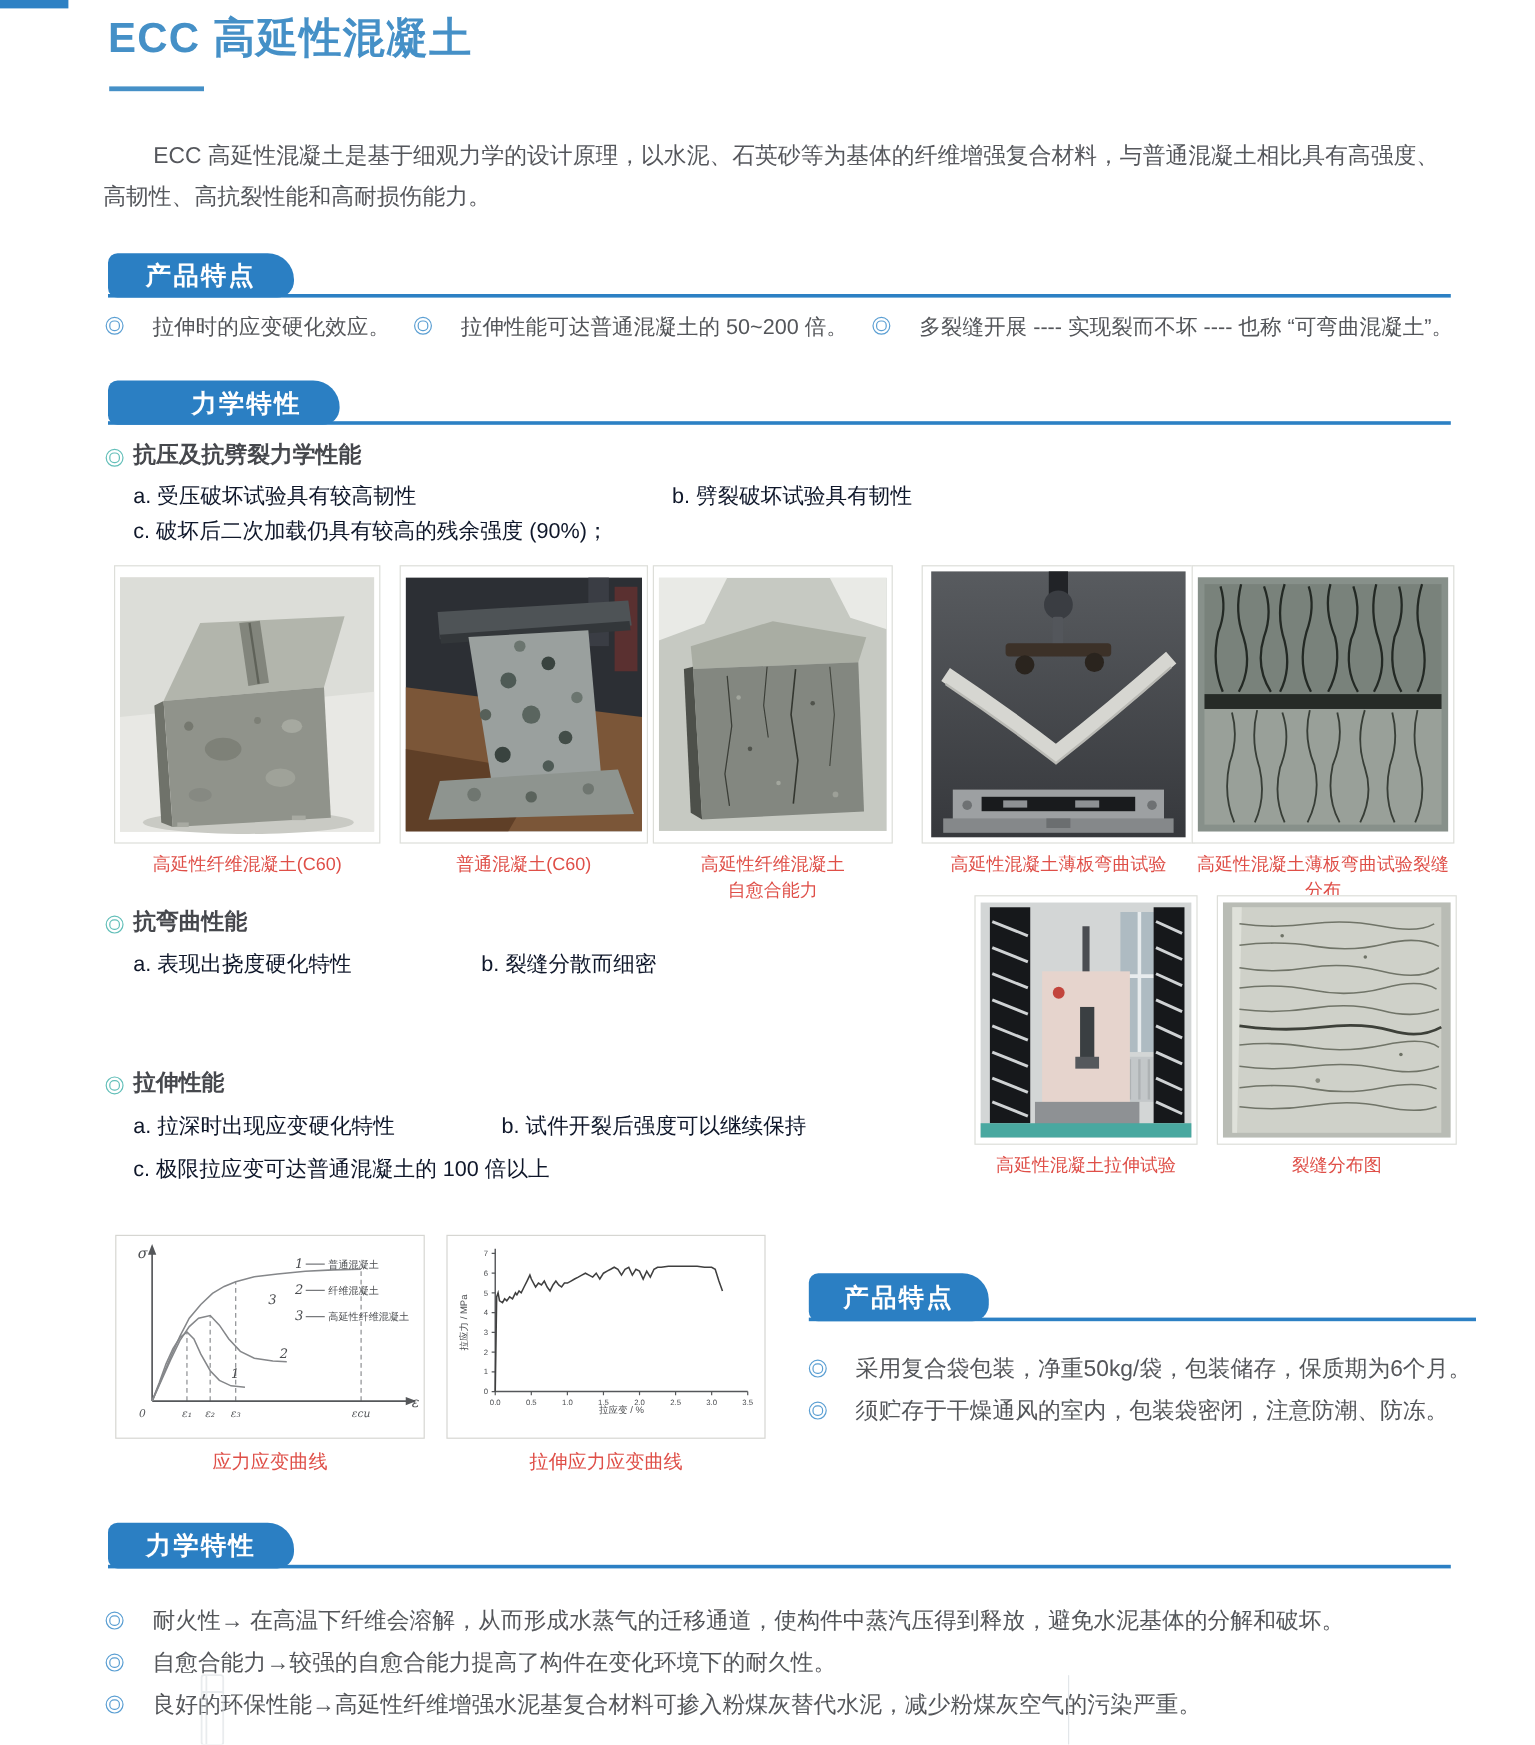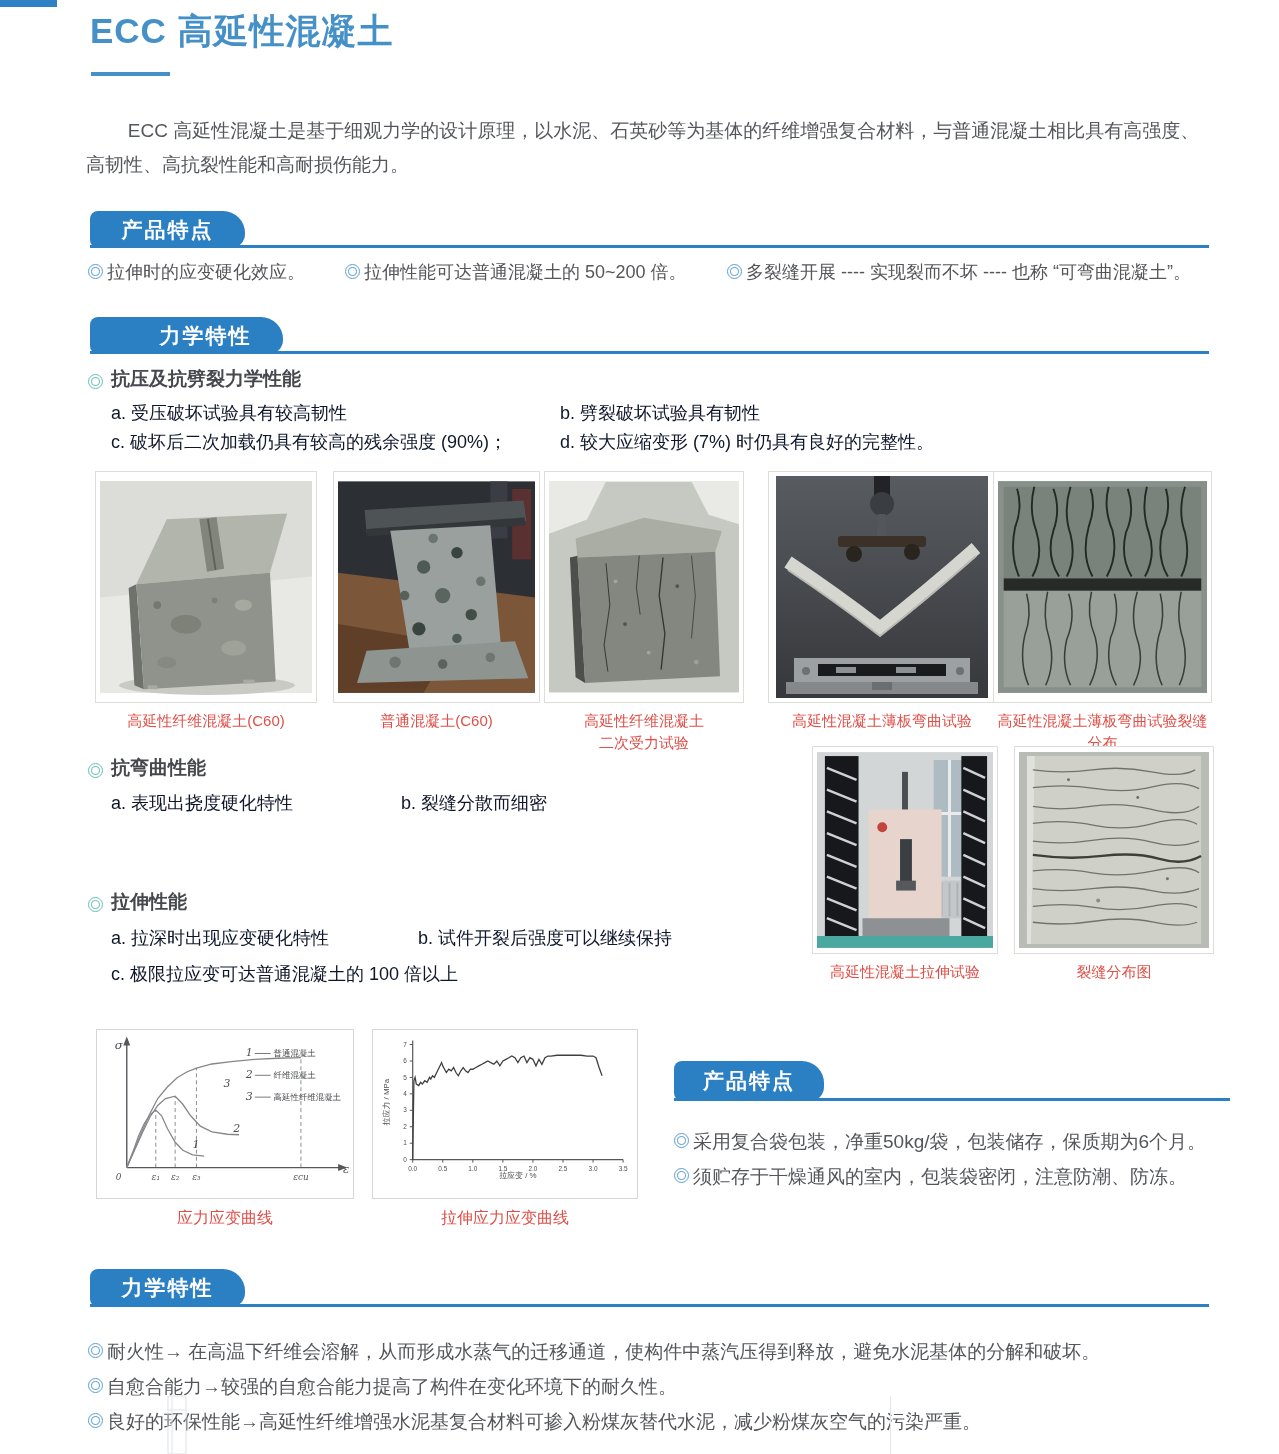--- a/index.html
+++ b/index.html
@@ -7,21 +7,21 @@
         font-family:"Liberation Sans","DejaVu Sans",sans-serif;}
   .abs{position:absolute;}
   .page-title{font-size:35px;font-weight:700;color:#4590c7;letter-spacing:1px;}
   .title-underline{height:4px;background:#4590c7;}
   .top-strip{background:#2e81c4;}
   .intro{font-size:19px;line-height:34px;color:#55575c;text-indent:2.2em;margin:0;}
   .badge{background:#2b7fc3;color:#fff;font-size:21px;font-weight:700;letter-spacing:2px;
          display:flex;align-items:center;justify-content:center;
          border-radius:8px 22px 14px 8px;z-index:2;}
   .hline{height:3px;background:#2c80c4;z-index:1;}
-  .bullet{display:flex;align-items:flex-start;gap:4px;font-size:18px;color:#54565a;line-height:26px;}
+  .bullet{display:flex;align-items:flex-start;gap:24px;font-size:18px;color:#54565a;line-height:26px;}
   .bullet.big{font-size:19px;line-height:28px;}
   .subhead{display:flex;align-items:center;gap:8px;font-size:19px;font-weight:700;color:#46484d;}
   .item{font-size:18px;color:#0f172a;white-space:nowrap;margin-left:23px;}
   .dbl{flex:0 0 auto;display:inline-block;width:13px;height:13px;border:1.6px solid #5b9fd3;
        border-radius:50%;position:relative;margin-top:5px;}
   .dbl::after{content:"";position:absolute;inset:2.4px;border:1.6px solid #5b9fd3;border-radius:50%;}
   .dbl.teal{border-color:#63bfb9;}
   .dbl.teal::after{border-color:#63bfb9;}
   figure{margin:0;padding:0;}
   .photo .frame{background:#fff;border:1px solid #ddded9;padding:4px;box-sizing:border-box;}
@@ -74,21 +74,20 @@
   </div>
   <div class="abs hline" style="left:90px;top:351px;width:1119px;"></div>
 
   <div class="abs subhead" style="left:88px;top:366px;">
     <span class="dbl teal"></span>
     <span>抗压及抗劈裂力学性能</span>
   </div>
   <div class="abs item" style="left:88px;top:401px;">a. 受压破坏试验具有较高韧性</div>
   <div class="abs item" style="left:537px;top:401px;">b. 劈裂破坏试验具有韧性</div>
   <div class="abs item" style="left:88px;top:430px;">c. 破坏后二次加载仍具有较高的残余强度 (90%)；</div>
-  <div class="abs item" style="left:537px;top:430px;">d. 较大应缩变形 (7%) 时仍具有良好的完整性。</div>
 
   <figure class="abs photo" style="left:95px;top:471px;width:222px;">
     <div class="frame">
       <svg viewBox="0 0 222 222" height="222">
         <rect width="222" height="222" fill="#dcddd8"></rect>
         <polygon points="0,122 222,100 222,222 0,222" fill="#e8e8e4"></polygon>
         <ellipse cx="112" cy="214" rx="92" ry="10" fill="#c9cac4"></ellipse>
         <polygon points="30,112 38,108 46,218 36,214" fill="#6f726a"></polygon>
         <polygon points="38,108 70,40 196,34 178,96" fill="#b2b5ac"></polygon>
         <polygon points="104,40 122,38 130,92 112,95" fill="#82857c"></polygon>
@@ -151,21 +150,21 @@
         <polyline points="150,78 154,120 150,165" fill="none" stroke="#44473f" stroke-width="1"></polyline>
         <circle cx="80" cy="150" r="2" fill="#50534c"></circle>
           <circle cx="135" cy="110" r="2" fill="#50534c"></circle>
         <circle cx="105" cy="180" r="2" fill="#a2a69d"></circle>
           <circle cx="70" cy="105" r="2" fill="#a2a69d"></circle>
         <circle cx="155" cy="190" r="2.5" fill="#9da098"></circle>
       </svg>
     </div>
     <figcaption>
       <span style="display:block">高延性纤维混凝土</span>
-      <span style="display:block">二次受力试验</span>
+      <span style="display:block">自愈合能力</span>
     </figcaption>
   </figure>
 
   <figure class="abs photo" style="left:768px;top:471px;width:228px;">
     <div class="frame">
       <svg viewBox="0 0 212 222" height="222">
         <defs>
           <linearGradient id="bg4" x1="0" y1="0" x2="0" y2="1">
             <stop offset="0" stop-color="#585b5f"></stop>
               <stop offset="1" stop-color="#36383c"></stop>

